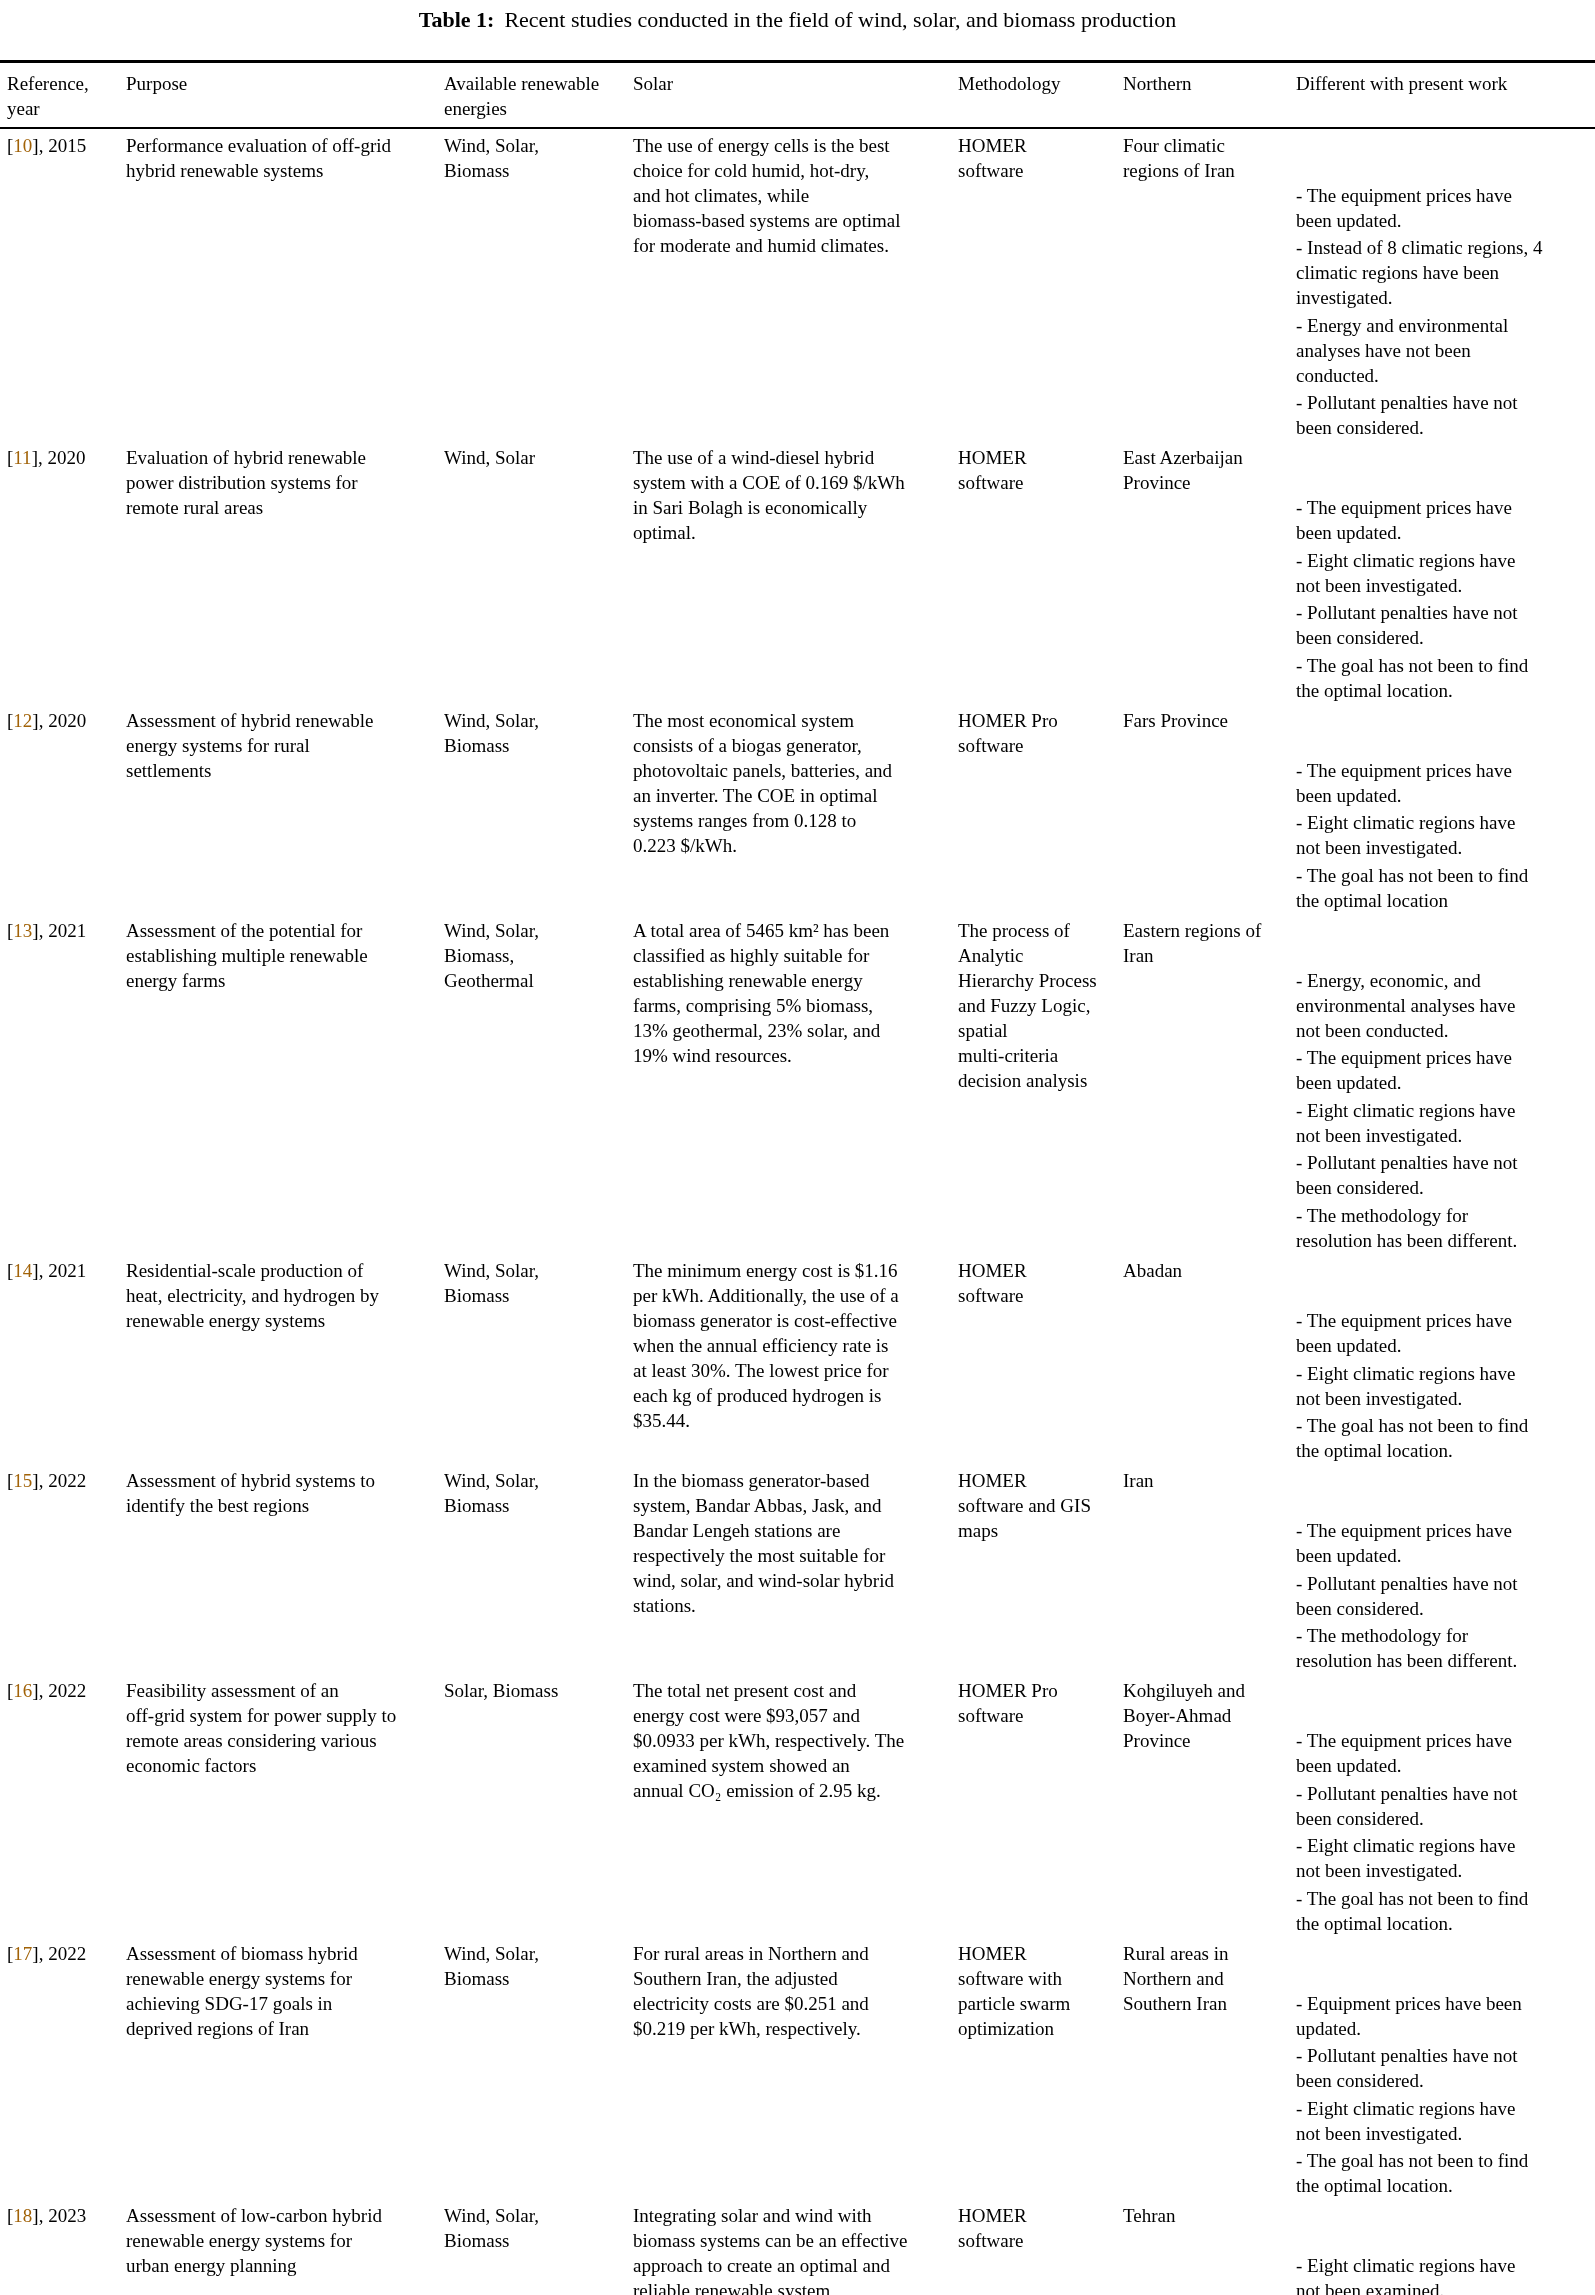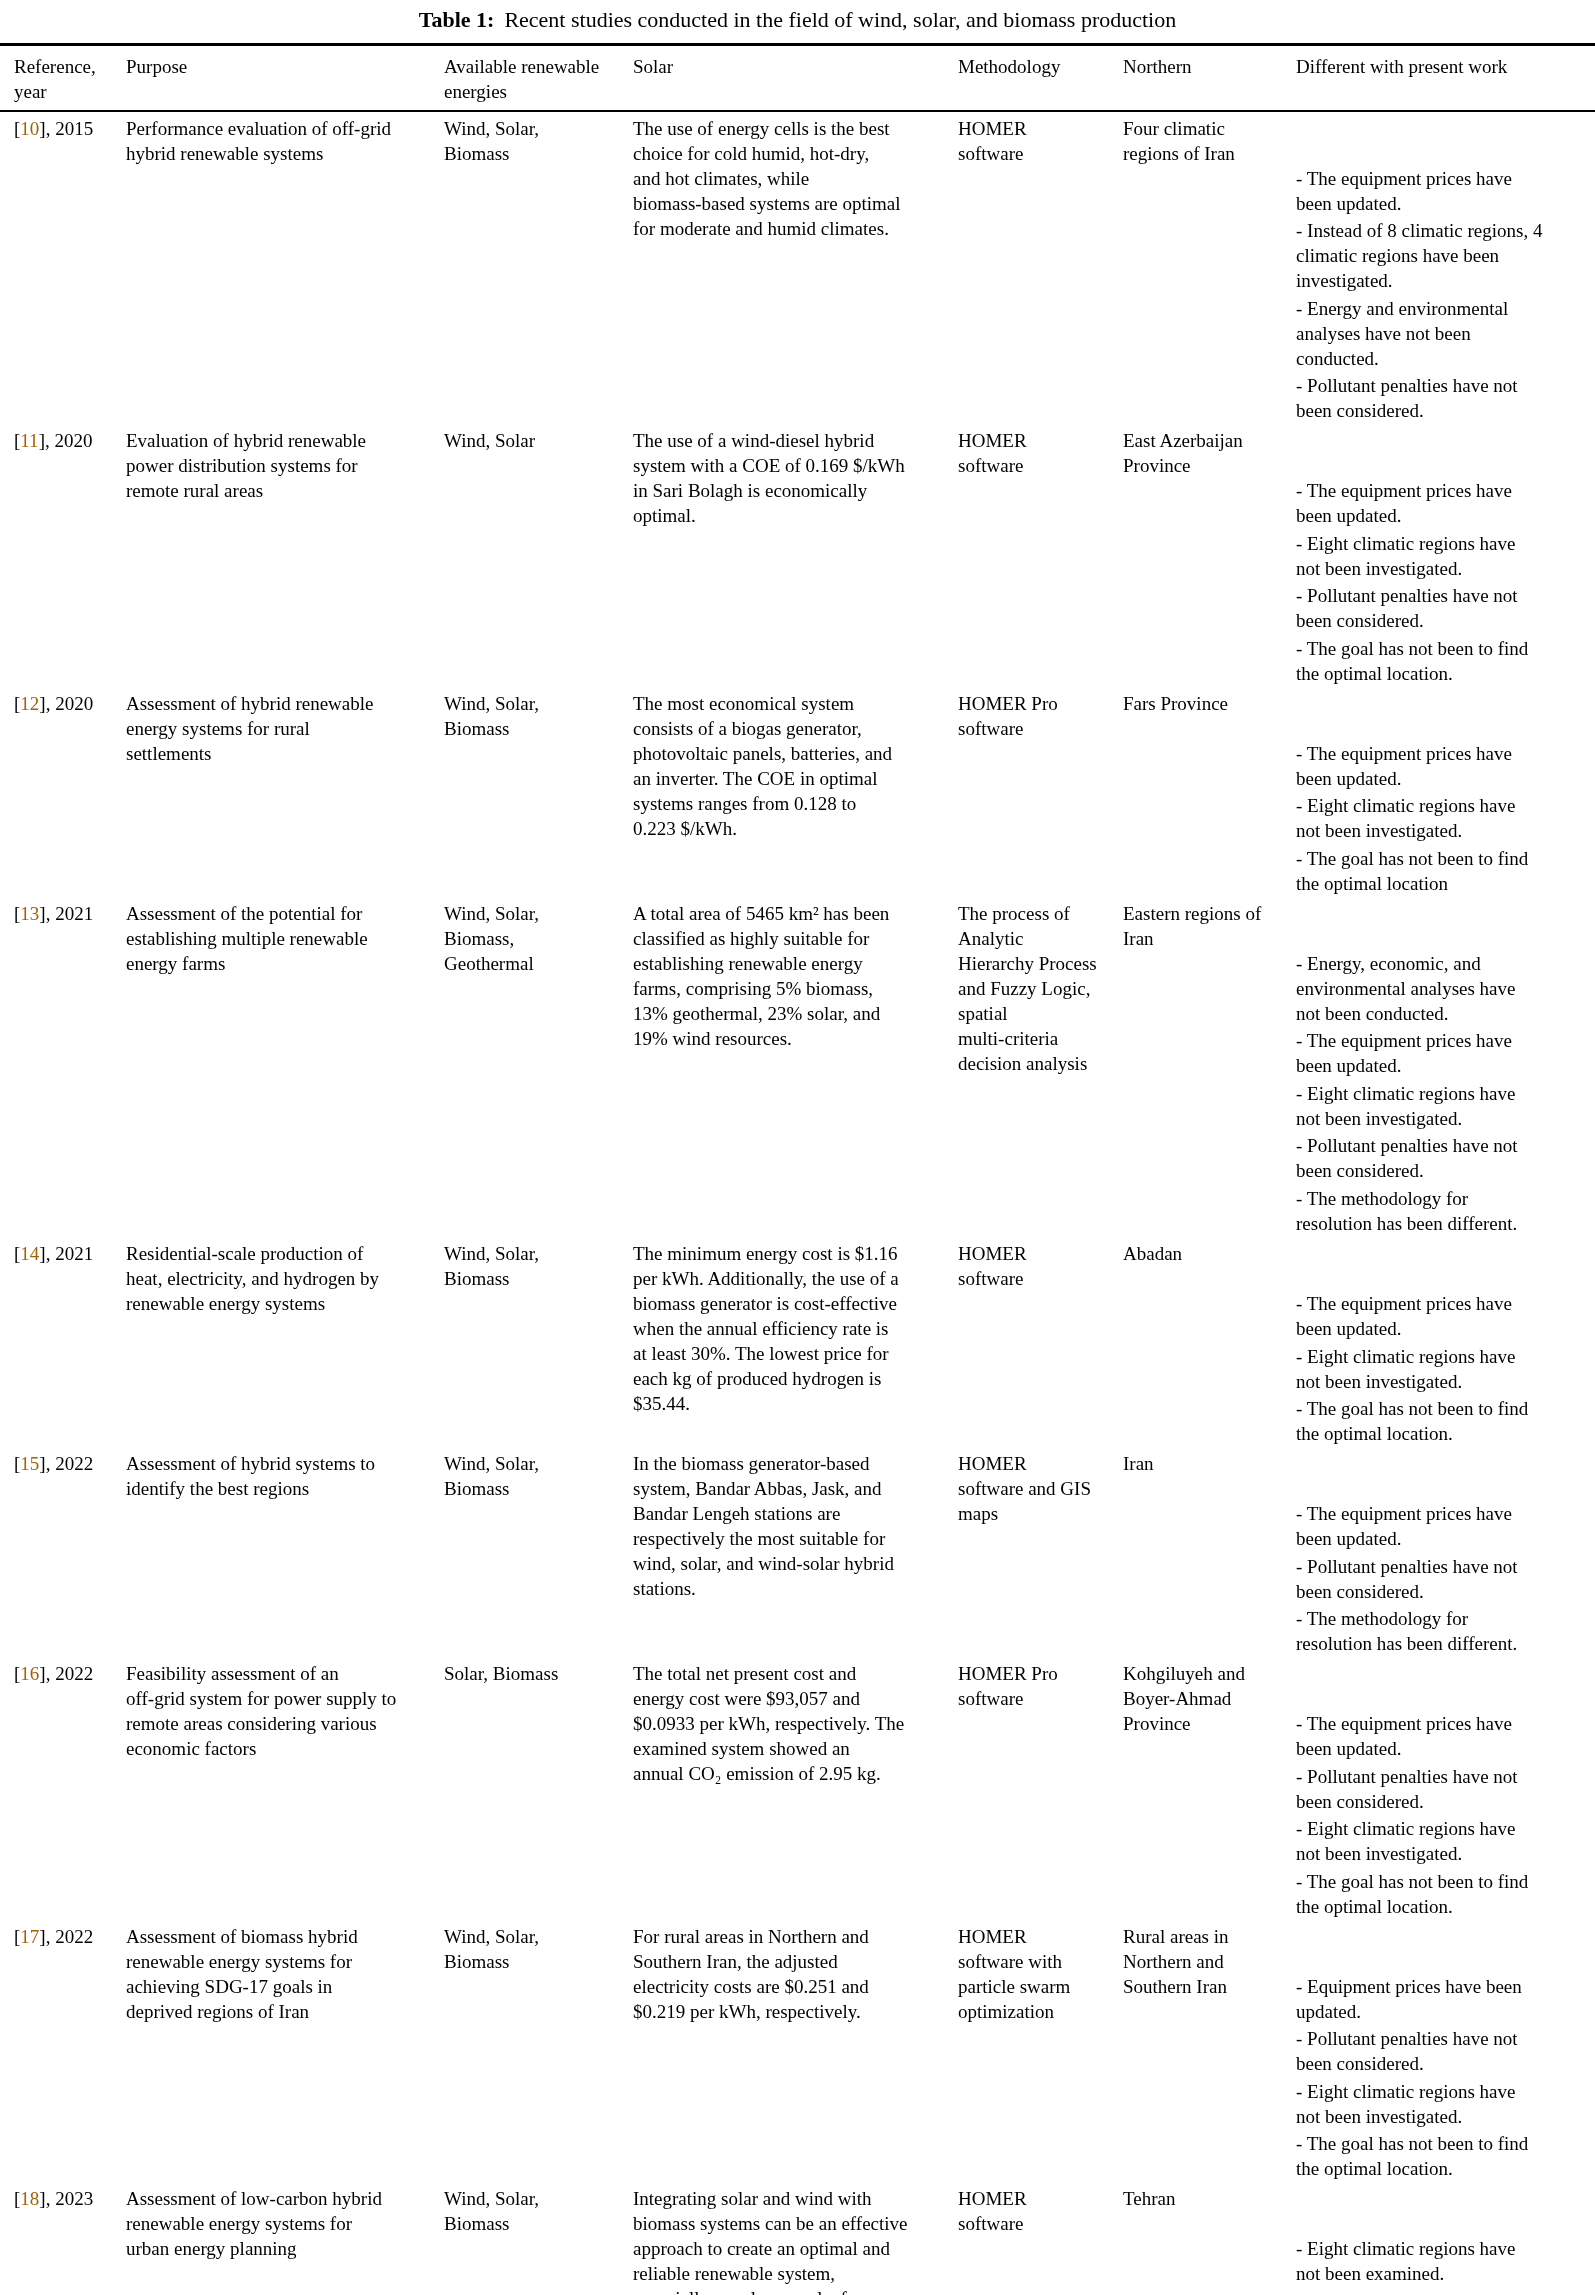--- a/index.html
+++ b/index.html
@@ -3,21 +3,21 @@
 <meta charset="utf-8">
 <style>
   html,body{margin:0;padding:0;background:#ffffff;}
   body{
     width:1595px;min-height:2295px;color:#000;
     font-family:"Liberation Serif","DejaVu Serif",serif;
     font-size:19px;line-height:25px;
     -webkit-font-smoothing:antialiased;
   }
   .caption{
-    text-align:center;padding:5px 0 9px 0;font-size:22px;line-height:29px;
+    text-align:center;padding:5px 0 26px 0;font-size:22px;line-height:29px;
   }
   .caption .cap-label{font-weight:bold;margin-right:10px;}
   table.studies{
     width:1595px;table-layout:fixed;border-collapse:collapse;
     border-top:3.2px solid #000;border-bottom:7.6px solid #151515;
   }
   col.c-ref{width:126px;}
   col.c-purpose{width:318px;}
   col.c-energies{width:189px;}
   col.c-result{width:325px;}
@@ -25,21 +25,21 @@
   col.c-location{width:173px;}
   col.c-diff{width:299px;}
   th{
     font-weight:normal;text-align:left;vertical-align:top;
     padding:7.6px 15px 6.3px 0;border-bottom:2.5px solid #000;
     white-space:pre-line;
   }
   td{
     vertical-align:top;padding:3.8px 15px 1.3px 0;white-space:pre-line;
   }
-  th:first-child,td:first-child{padding-left:14px;}
+  th:first-child,td:first-child{padding-left:7px;}
   th:last-child,td:last-child{padding-right:13px;}
   tbody tr:last-child td{padding-bottom:5px;}
   .reflink{color:#a16207;cursor:pointer;}
   p.diff{margin:0;}
   p.diff + p.diff{margin-top:2.5px;}
 </style>
 </head>
 <body>
 
 <div class="caption">

